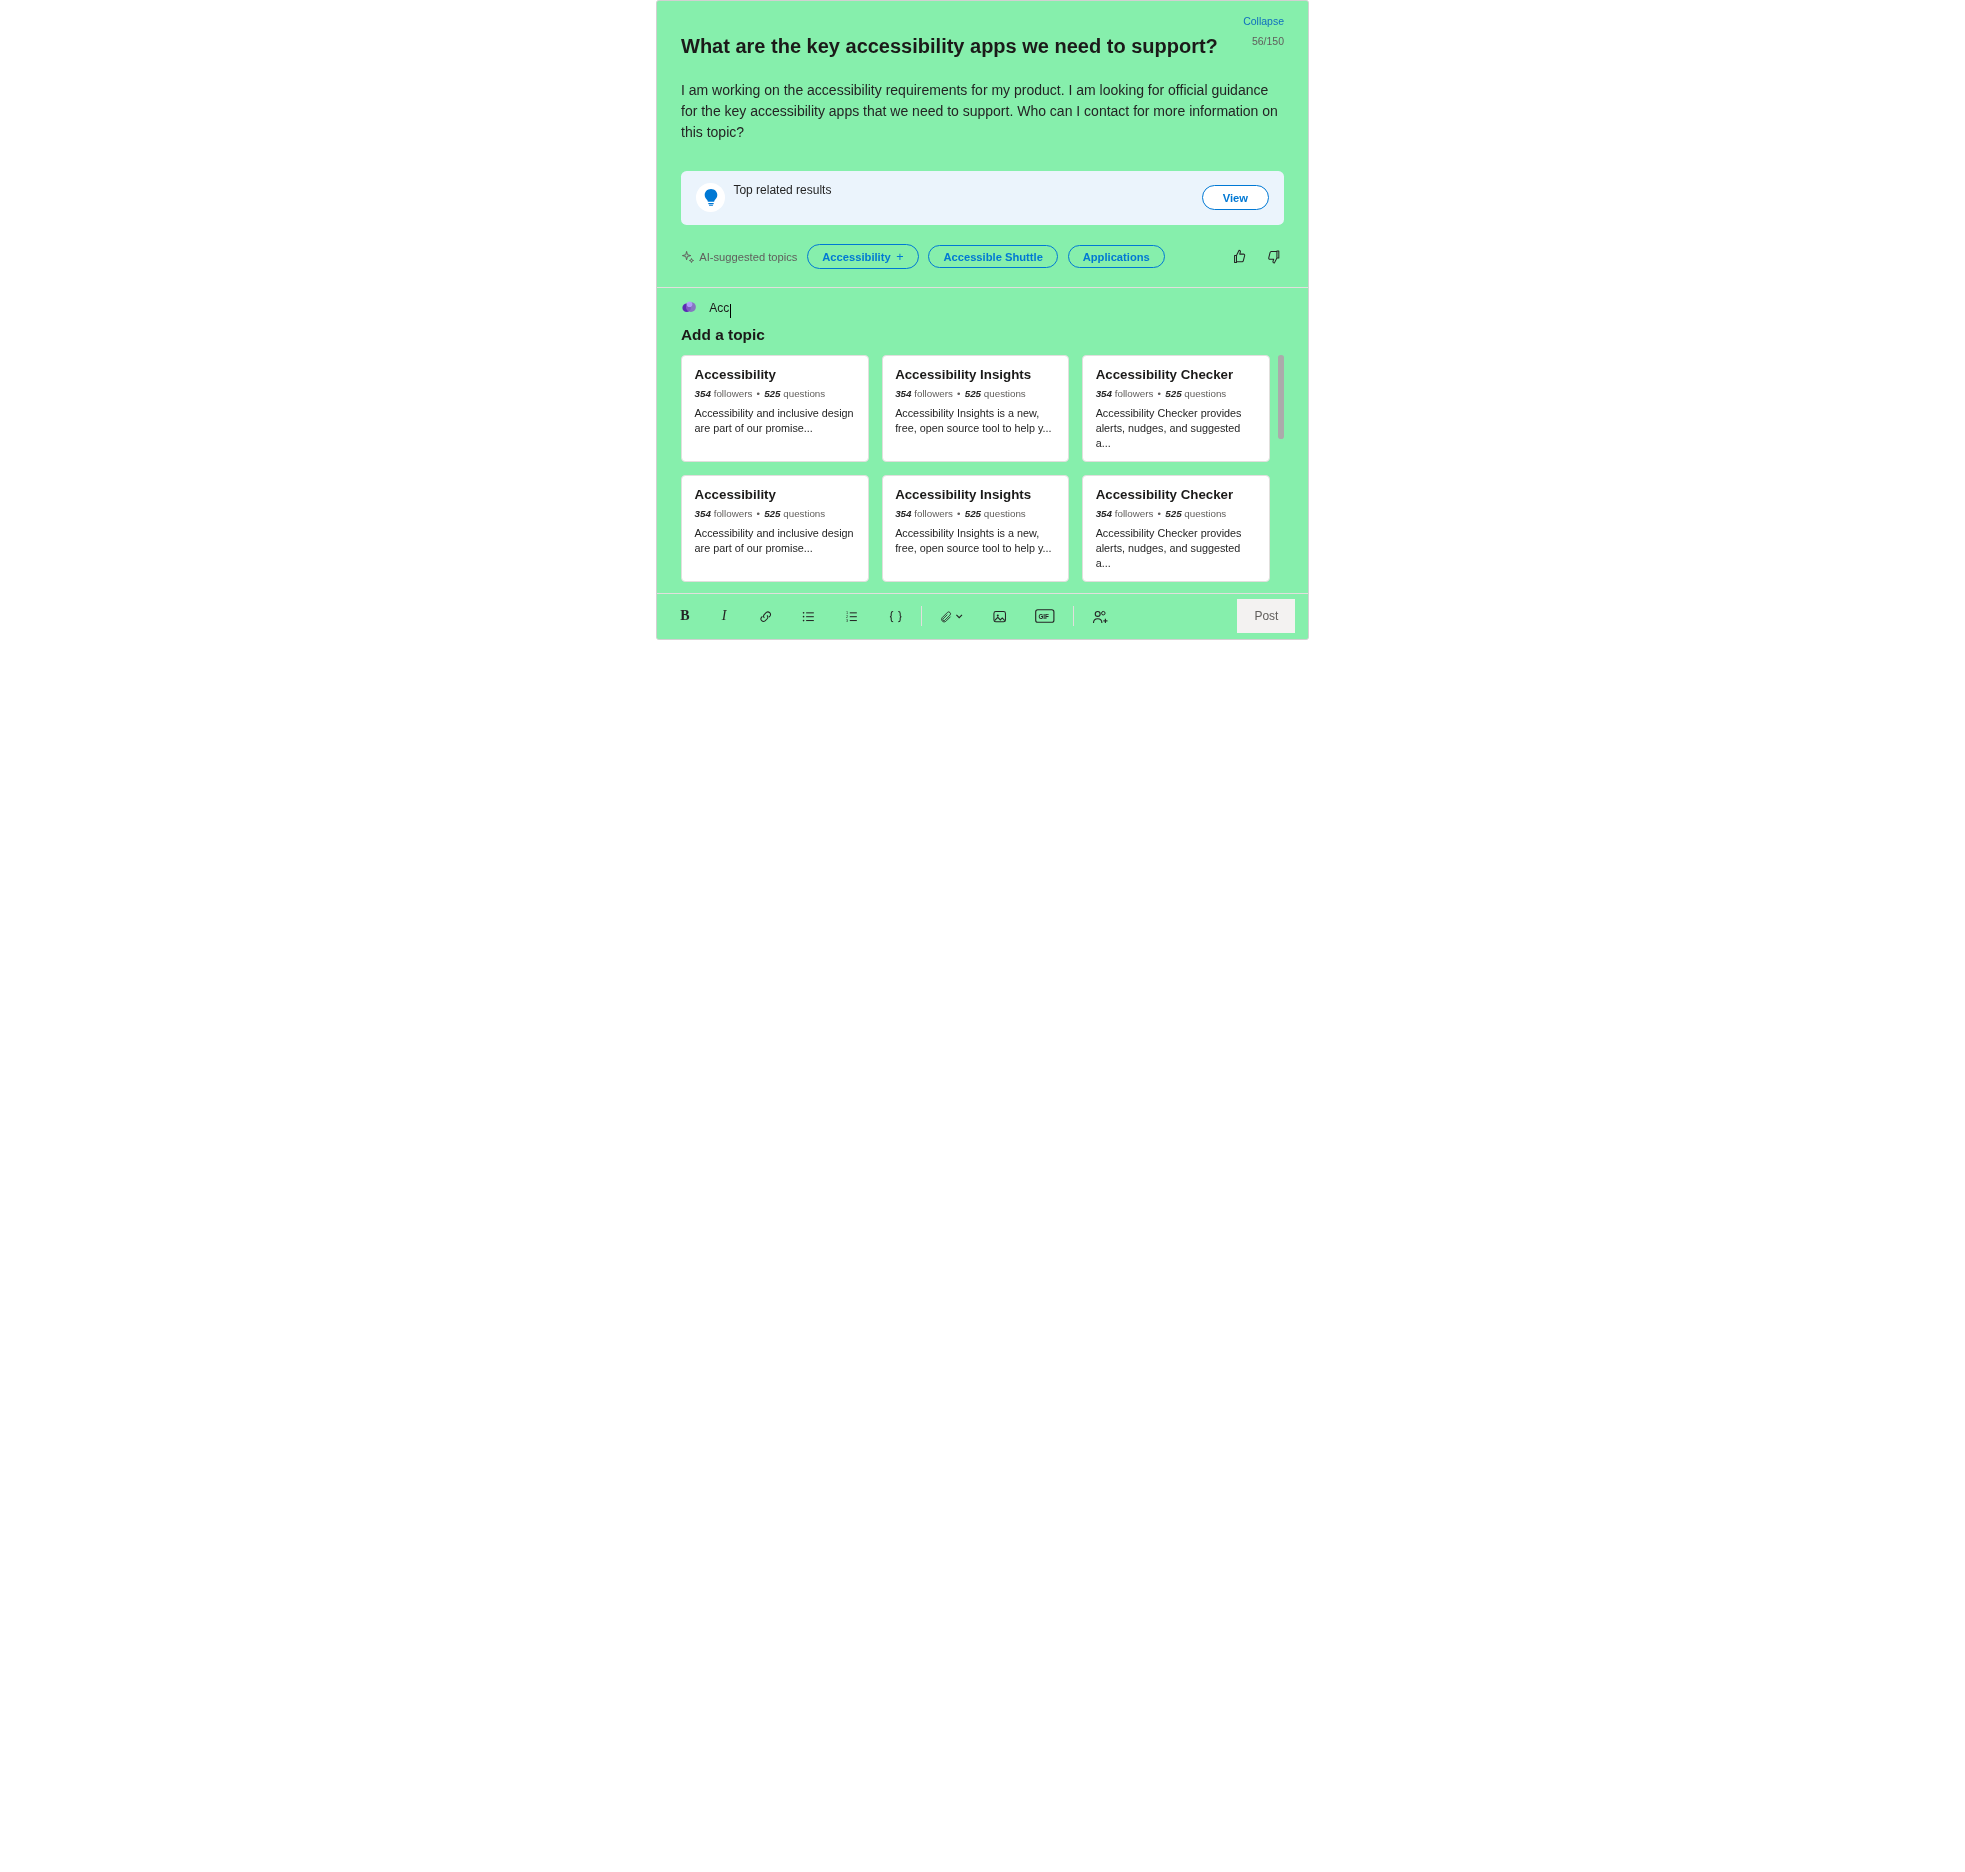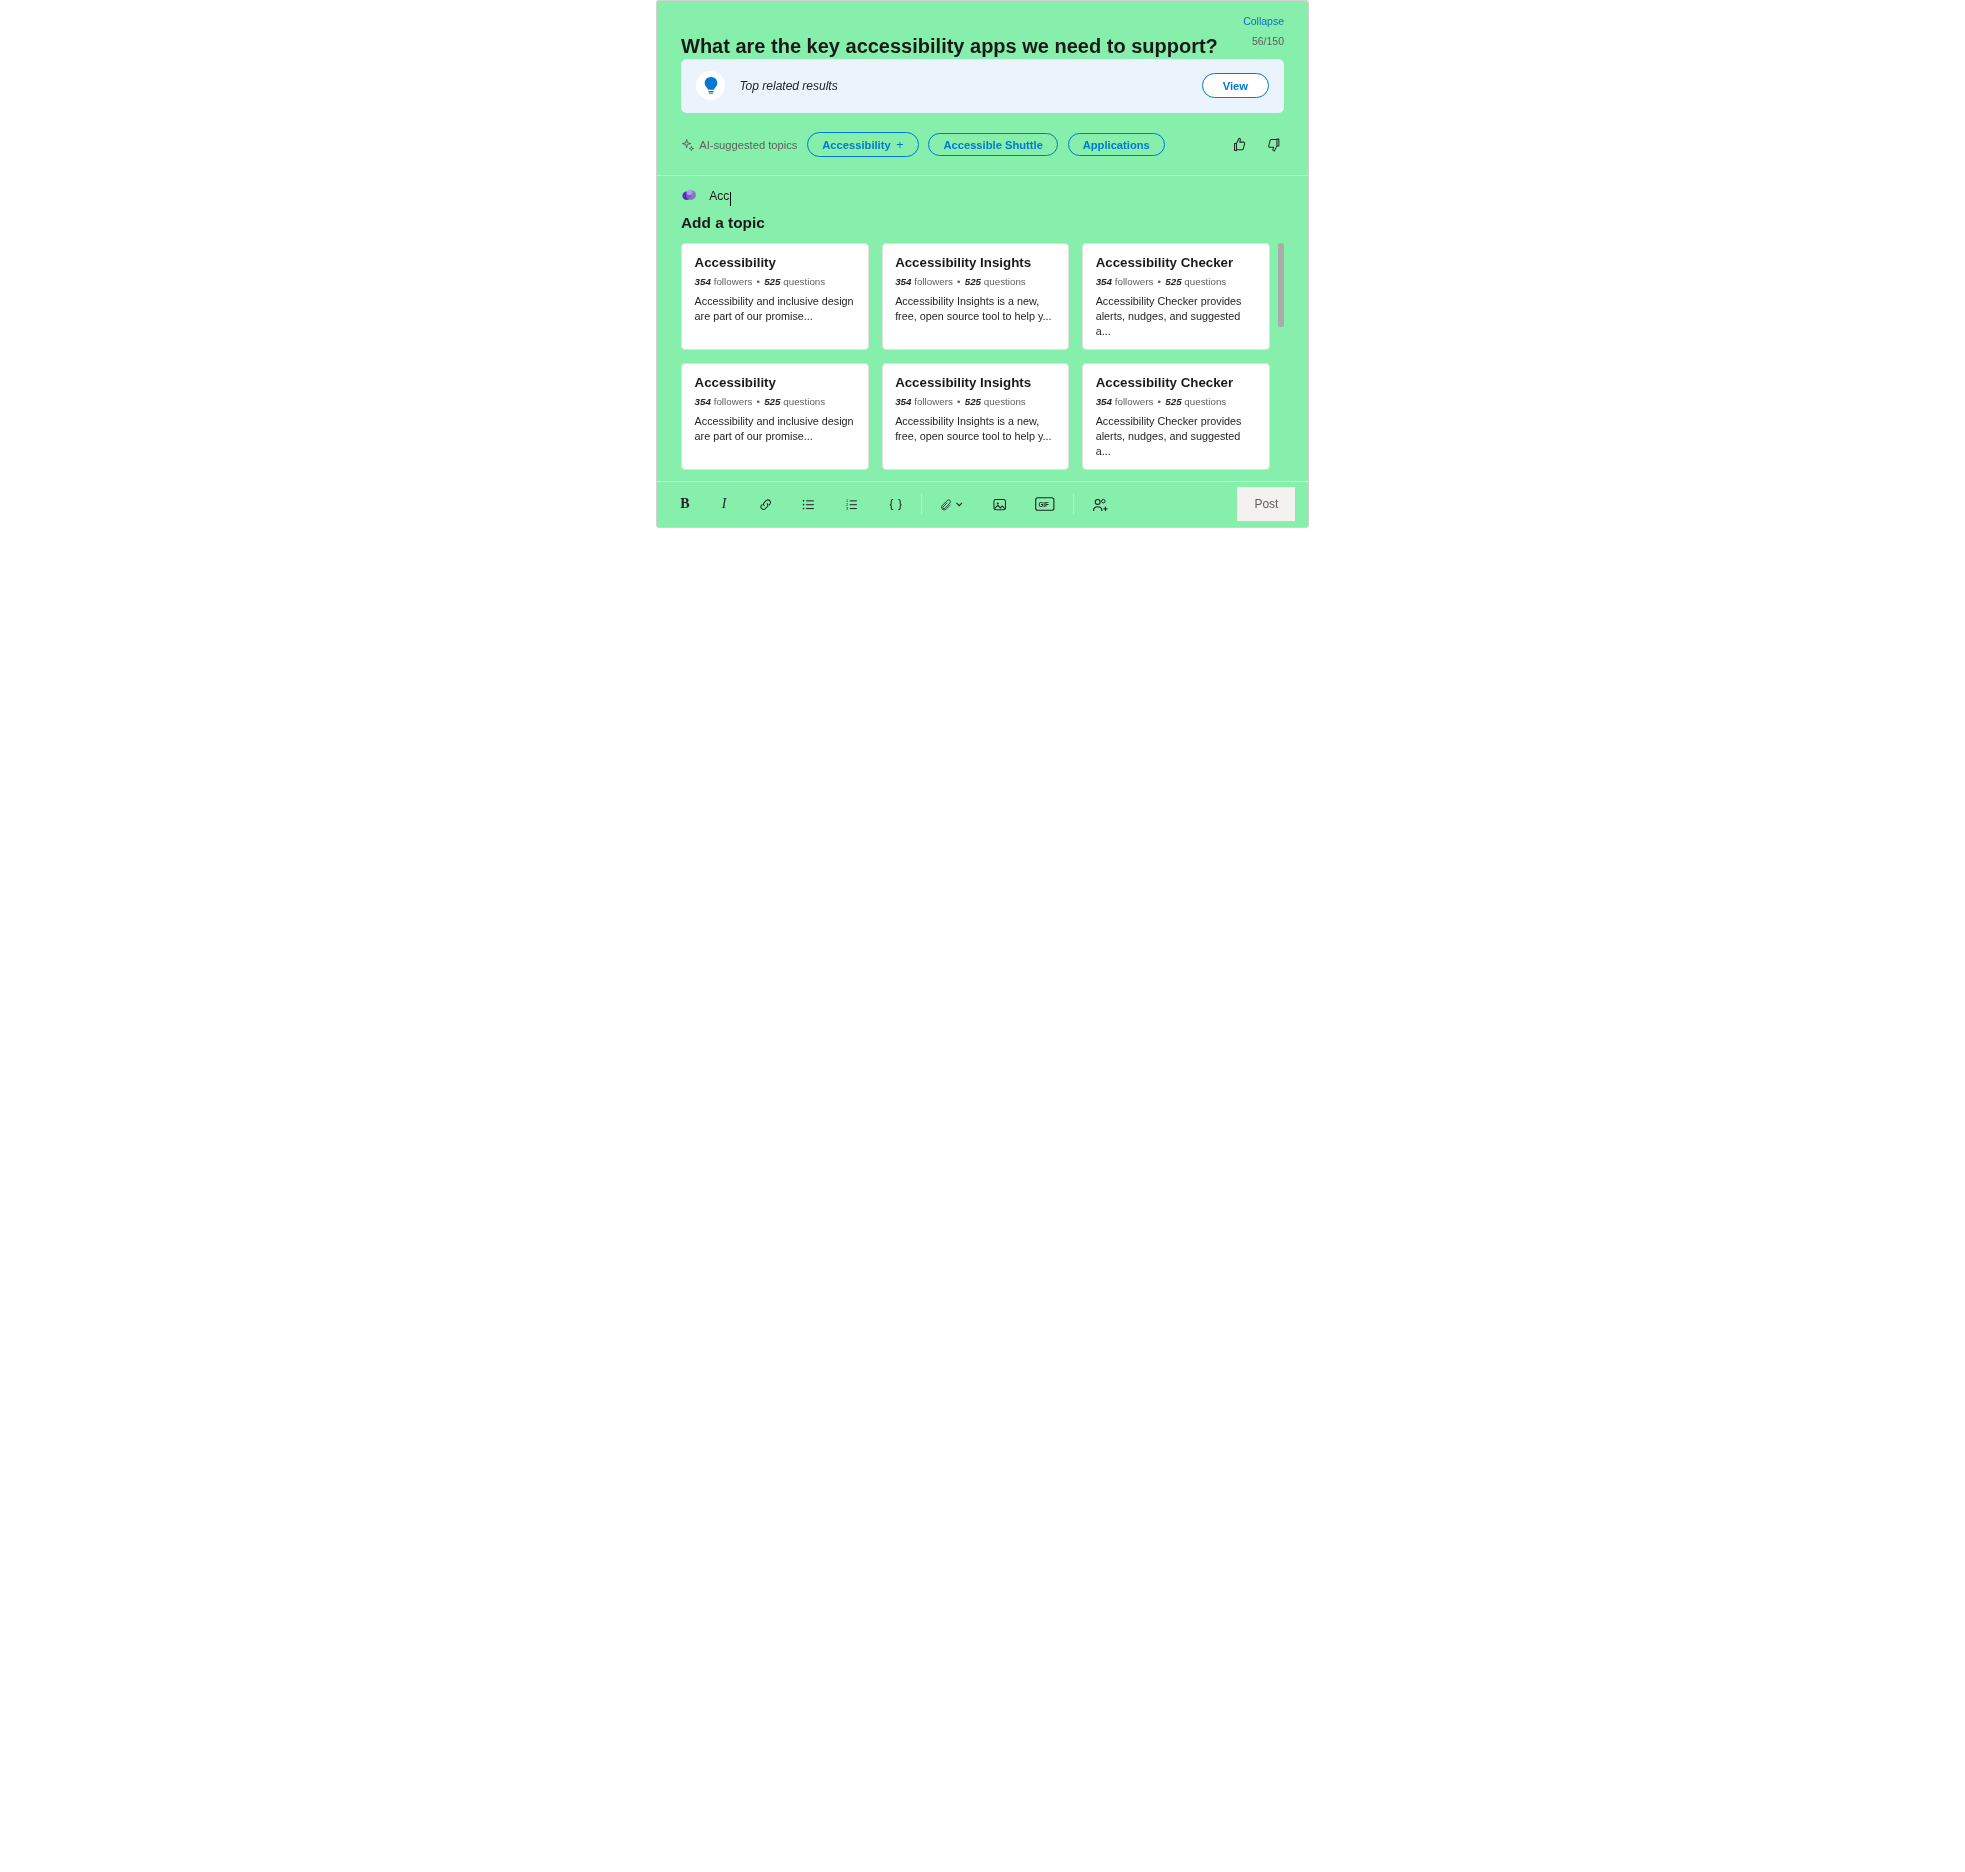--- a/index.html
+++ b/index.html
@@ -62,23 +62,22 @@
     background: #ebf4fc;
     border-radius: 5.6px;
     padding: 12.6px 15.4px;
     display: flex;
     align-items: center;
     justify-content: space-between;
     margin-bottom: 19.6px;
   }
   .related-left {
     display: flex;
-    align-items: center;
-    gap: 14px;
-    font-style: italic;
+    align-items: flex-start;
+    gap: 8px;
   }
   .bulb-circle {
     width: 29px; height: 29px;
     border-radius: 50%;
     background: #fff;
     display: flex;
     align-items: center;
     justify-content: center;
   }
   .related-label {
@@ -279,20 +278,21 @@
 <div class="app">
 
   <div class="top-area">
     <div class="top-row">
       <span class="collapse-link">Collapse</span>
     </div>
     <div class="title-row">
       <h1 class="title">What are the key accessibility apps we need to support?</h1>
       <div class="counter">56/150</div>
     </div>
+    <p class="body-text">I am working on the accessibility requirements for my product. I am looking for official guidance for the key accessibility apps that we need to support. Who can I contact for more information on this topic?</p>
 
     <div class="related-banner">
       <div class="related-left">
         <div class="bulb-circle">
           <svg width="14" height="17" viewBox="0 0 20 24">
             <path fill="#0078d4" d="M10 0 C4.5 0 1 4 1 8.5 c0 3 1.6 5 3.2 6.8 c0.9 1 1.3 1.8 1.3 2.7 h9 c0-0.9 0.4-1.7 1.3-2.7 C17.4 13.5 19 11.5 19 8.5 C19 4 15.5 0 10 0 Z"></path>
             <rect x="6" y="20" width="8" height="1.5" rx="0.7" fill="#0078d4"></rect>
             <rect x="7" y="22.5" width="6" height="1.3" rx="0.6" fill="#0078d4"></rect>
           </svg>
         </div>

